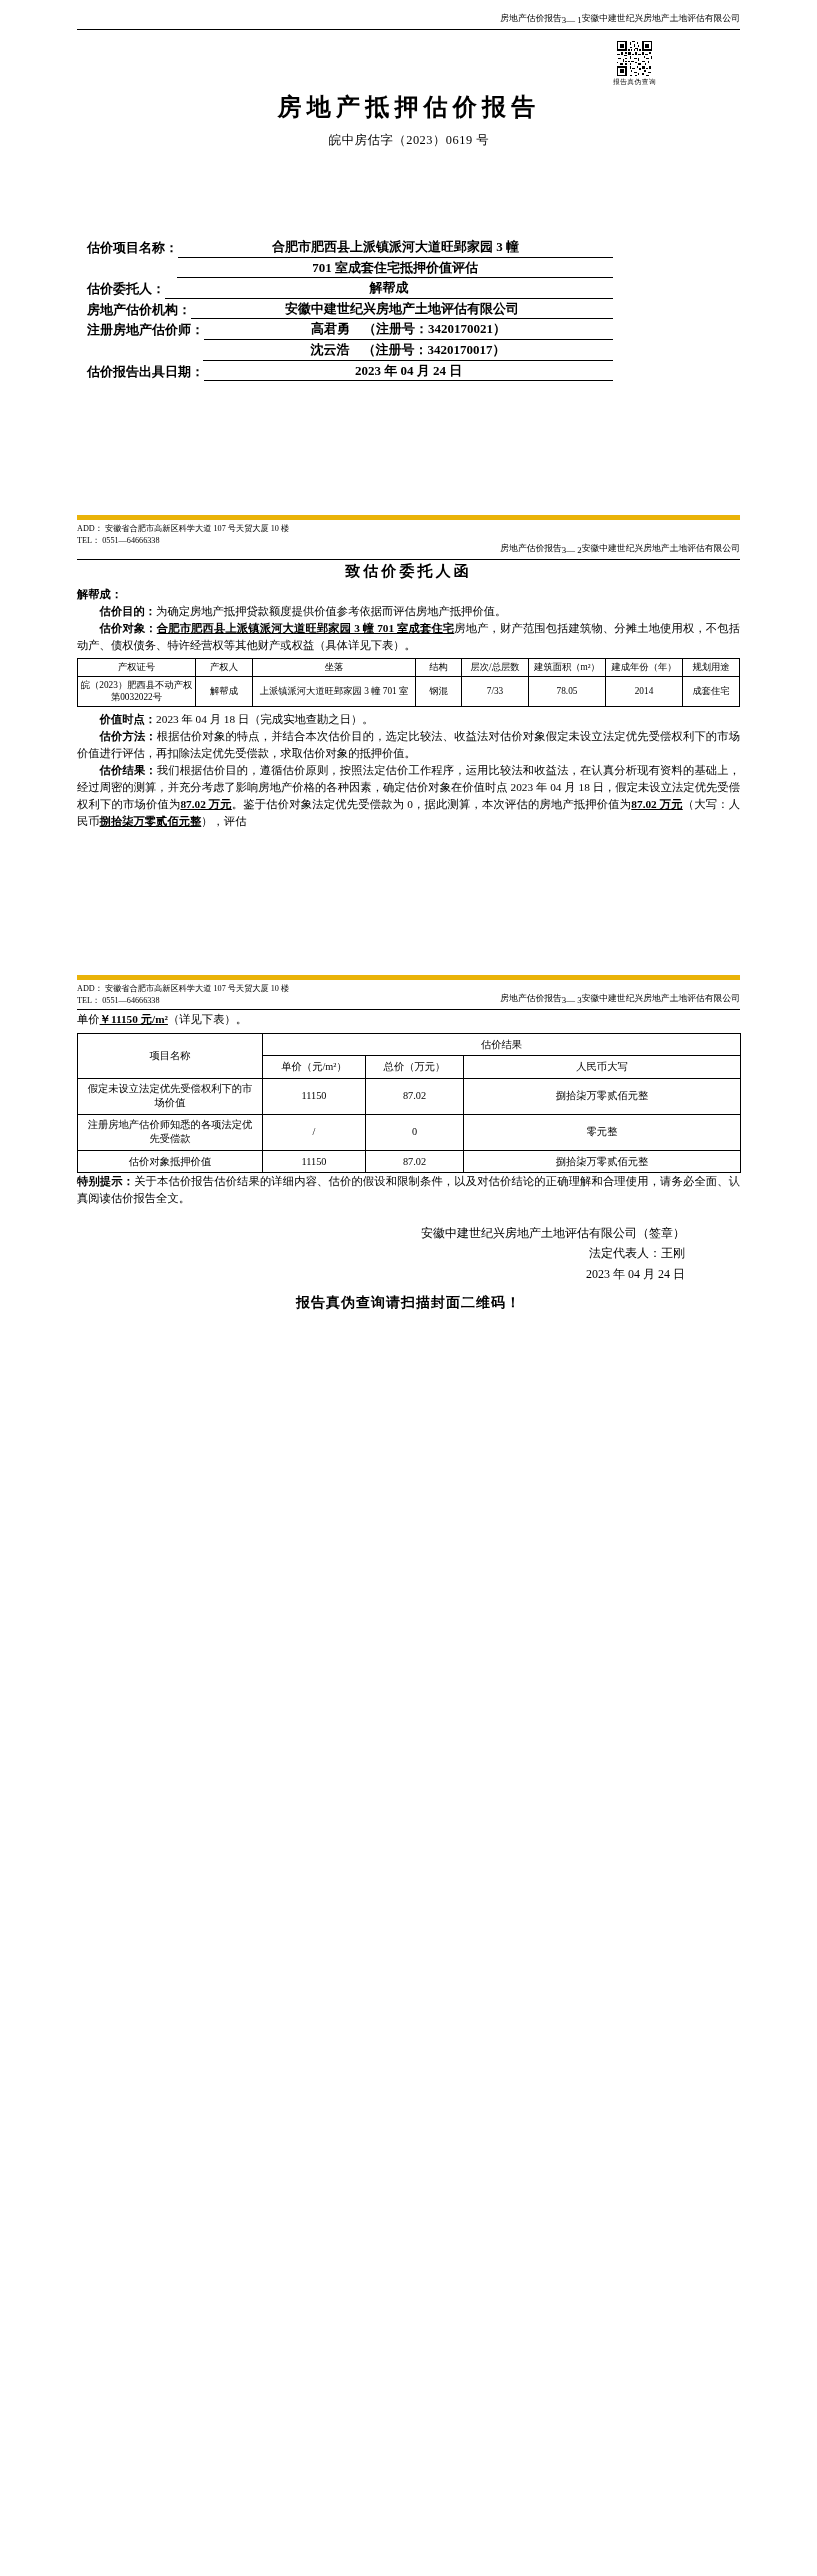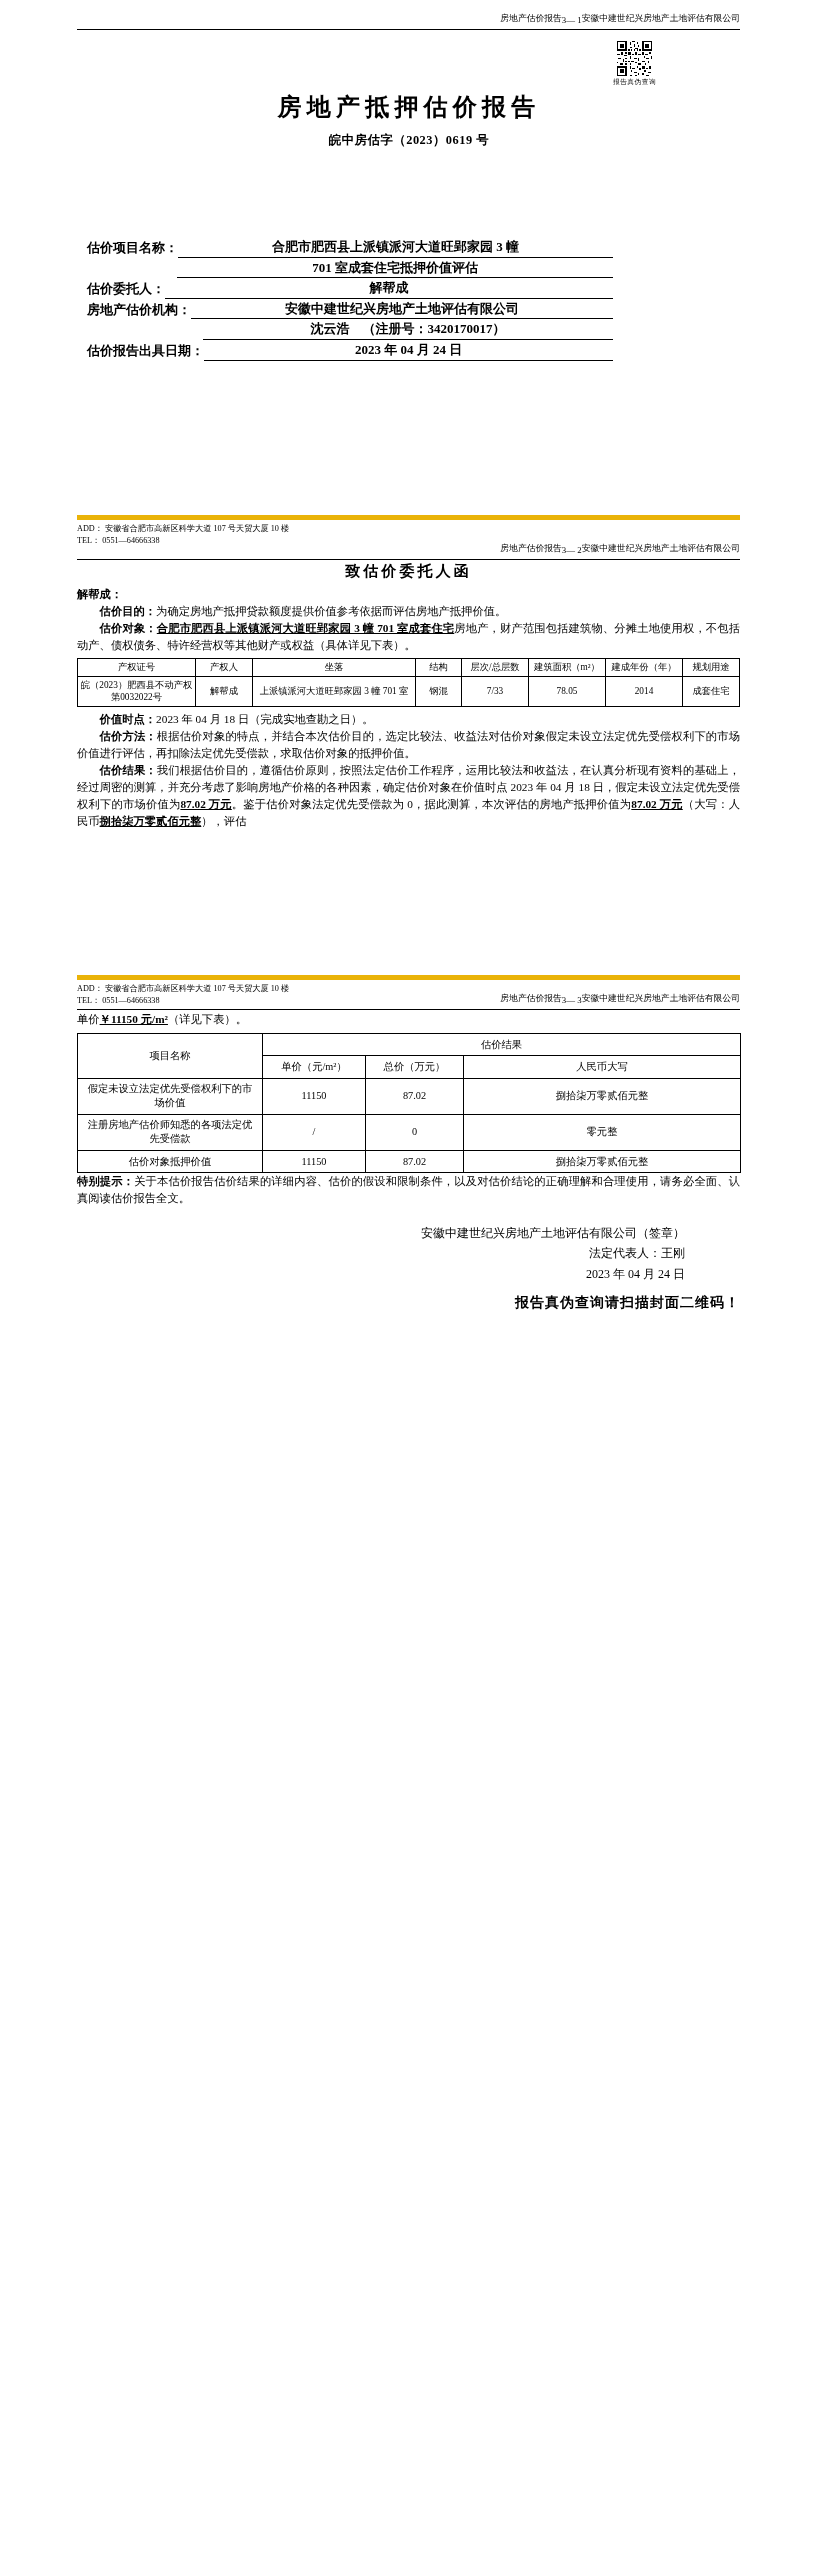--- a/index.html
+++ b/index.html
@@ -21,21 +21,21 @@
   }
   .qr-wrap{position:absolute;left:610px;top:41px;width:49px;text-align:center;}
   .qr-wrap svg{width:35px;height:35px;display:block;margin:0 auto;}
   .qr-cap{font-size:6.7px;margin-top:2.1px;letter-spacing:0.5px;}
   .title{
     position:absolute;top:91px;left:0;width:100%;margin:0;
     text-align:center;font-size:24px;font-weight:bold;letter-spacing:5.2px;
   }
   .report-no{
     position:absolute;top:132px;left:0;width:100%;
-    text-align:center;font-size:12.4px;font-weight:bold;letter-spacing:0.5px;
+    text-align:center;font-size:12.4px;font-weight:normal;letter-spacing:0.5px;
   }
   .fields{position:absolute;top:237px;left:87px;width:526px;font-size:13px;font-weight:bold;}
   .frow{display:flex;align-items:flex-end;line-height:19.6px;}
   .flabel{white-space:nowrap;}
   .fspacer7{width:90px;flex:0 0 auto;}
   .fspacer9{width:116px;flex:0 0 auto;}
   .fvalue{flex:1;border-bottom:1px solid #000;text-align:center;white-space:nowrap;overflow:hidden;}
   .letter{position:absolute;top:563px;left:77px;width:663px;font-size:11.3px;line-height:17px;}
   .letter h2{text-align:center;font-size:15px;font-weight:bold;margin:0 0 6.2px 0;letter-spacing:3.1px;}
   .letter p{margin:0;text-align:justify;}
@@ -45,21 +45,21 @@
   .em{font-weight:bold;text-decoration:underline;}
   table{border-collapse:collapse;}
   .ptable{width:100%;margin:4.1px 0;font-size:9.3px;line-height:12.4px;table-layout:fixed;}
   .ptable td{border:0.8px solid #000;text-align:center;vertical-align:middle;padding:2.1px 2.6px;word-break:break-all;}
   .rtable{width:100%;margin:5.2px 0 0 0;font-size:10.3px;line-height:14px;table-layout:fixed;}
   .rtable td{border:0.8px solid #000;text-align:center;vertical-align:middle;padding:3.6px 5.2px;word-break:break-all;}
   .page3{position:absolute;top:1011px;left:77px;width:663px;font-size:11.3px;line-height:17px;}
   .page3 p{margin:0;text-align:justify;}
   .note{margin-top:8.2px;}
   .signature{margin-top:15.5px;margin-left:247px;width:361px;text-align:right;font-size:12px;line-height:20.6px;}
-  .scan-note{margin-top:9.3px;text-align:right;font-size:14px;font-weight:bold;letter-spacing:1px;}
+  .scan-note{margin-top:9.3px;text-align:center;font-size:14px;font-weight:bold;letter-spacing:1px;}
 </style>
 </head>
 <body>
 
 <div>
 
   <div class="page-header" style="top:13.4px;">
     <span>房地产估价报告</span>
     <span>3— 1</span>
     <span>安徽中建世纪兴房地产土地评估有限公司</span>
@@ -158,20 +158,24 @@
     </div>
     <div class="frow">
       <span class="flabel">估价委托人：</span>
       <span class="fvalue">解帮成</span>
     </div>
     <div class="frow">
       <span class="flabel">房地产估价机构：</span>
       <span class="fvalue">安徽中建世纪兴房地产土地评估有限公司</span>
     </div>
     <div class="frow">
+      <span class="flabel">注册房地产估价师：</span>
+      <span class="fvalue">高君勇　（注册号：3420170021）</span>
+    </div>
+    <div class="frow">
       <span class="fspacer9"></span>
       <span class="fvalue">沈云浩　（注册号：3420170017）</span>
     </div>
     <div class="frow">
       <span class="flabel">估价报告出具日期：</span>
       <span class="fvalue">2023 年 04 月 24 日</span>
     </div>
   </div>
 
   <div class="page-footer" style="top:515px;">

